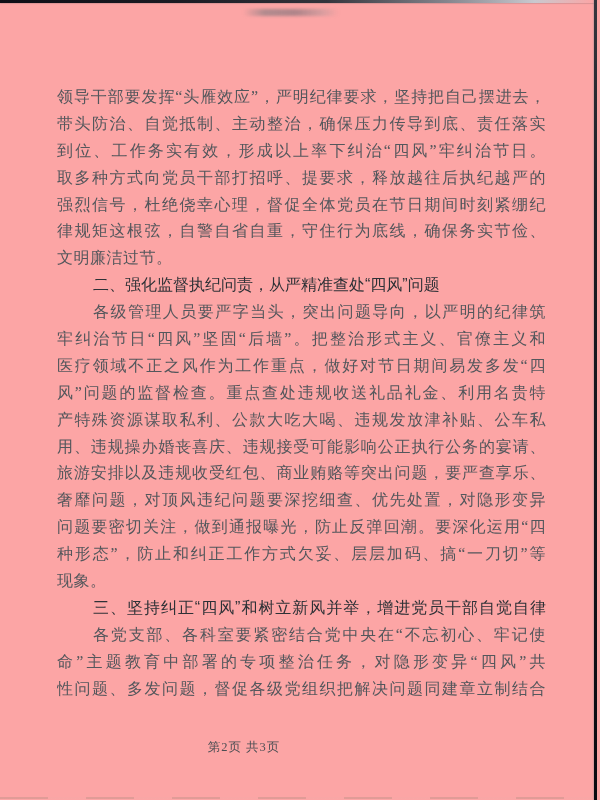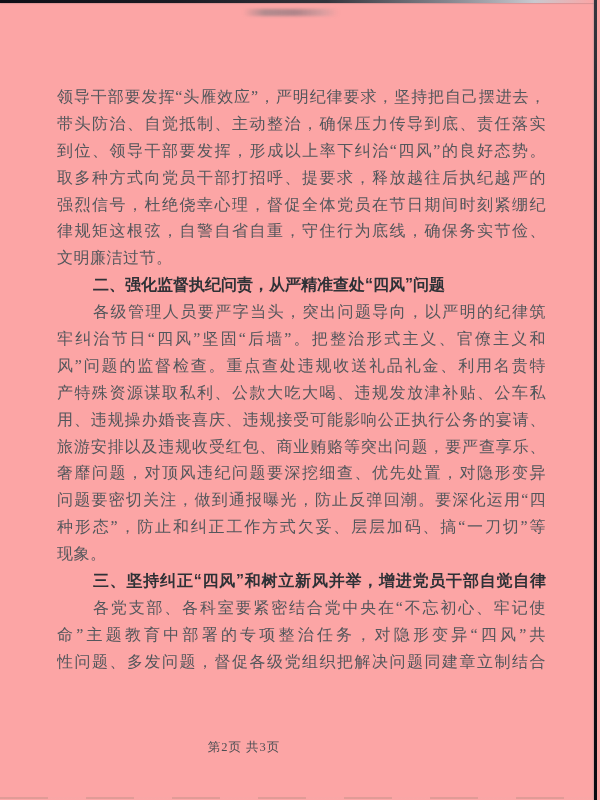--- a/index.html
+++ b/index.html
@@ -37,21 +37,21 @@
   .ln{
     height:26.9px;line-height:26.9px;font-size:16px;
     color:#54575c;overflow:hidden;
     letter-spacing:0.5px;
   }
   .j{text-align:justify;text-align-last:justify;}
   .end{text-align:left;}
   .ind{text-indent:36px;}
   .h{
     font-family:"Liberation Sans","DejaVu Sans",sans-serif;
-    font-weight:700;color:#2e3136;letter-spacing:0;
+    font-weight:400;color:#2e3136;letter-spacing:0;
   }
   .h2{font-size:16px;}
   .h3{font-size:16px;}
   .footer{
     position:absolute;top:737px;left:0;width:488px;height:20px;line-height:20px;
     text-align:center;font-size:12.5px;color:#4b4e53;letter-spacing:1px;
   }
 </style>
 </head>
 <body>
@@ -59,28 +59,29 @@
 <div class="page">
 
   <div class="scan-top"></div>
   <div class="scan-right"></div>
   <div class="scan-bottom"></div>
   <div class="smudge"></div>
 
   <div class="doc">
     <div class="ln j">领导干部要发挥“头雁效应”，严明纪律要求，坚持把自己摆进去，</div>
     <div class="ln j">带头防治、自觉抵制、主动整治，确保压力传导到底、责任落实</div>
-    <div class="ln j">到位、领导干部要发挥，形成以上率下纠治“四风”的良好态势。</div>
+    <div class="ln j">到位、工作务实有效，形成以上率下纠治“四风”牢纠治节日。</div>
     <div class="ln j">取多种方式向党员干部打招呼、提要求，释放越往后执纪越严的</div>
     <div class="ln j">强烈信号，杜绝侥幸心理，督促全体党员在节日期间时刻紧绷纪</div>
     <div class="ln j">律规矩这根弦，自警自省自重，守住行为底线，确保务实节俭、</div>
     <div class="ln end">文明廉洁过节。</div>
     <div class="ln h h2 ind end">二、强化监督执纪问责，从严精准查处“四风”问题</div>
     <div class="ln j ind">各级管理人员要严字当头，突出问题导向，以严明的纪律筑</div>
     <div class="ln j">牢纠治节日“四风”坚固“后墙”。把整治形式主义、官僚主义和</div>
+    <div class="ln j">医疗领域不正之风作为工作重点，做好对节日期间易发多发“四</div>
     <div class="ln j">风”问题的监督检查。重点查处违规收送礼品礼金、利用名贵特</div>
     <div class="ln j">产特殊资源谋取私利、公款大吃大喝、违规发放津补贴、公车私</div>
     <div class="ln j">用、违规操办婚丧喜庆、违规接受可能影响公正执行公务的宴请、</div>
     <div class="ln j">旅游安排以及违规收受红包、商业贿赂等突出问题，要严查享乐、</div>
     <div class="ln j">奢靡问题，对顶风违纪问题要深挖细查、优先处置，对隐形变异</div>
     <div class="ln j">问题要密切关注，做到通报曝光，防止反弹回潮。要深化运用“四</div>
     <div class="ln j">种形态”，防止和纠正工作方式欠妥、层层加码、搞“一刀切”等</div>
     <div class="ln end">现象。</div>
     <div class="ln h h3 ind j">三、坚持纠正“四风”和树立新风并举，增进党员干部自觉自律</div>
     <div class="ln j ind">各党支部、各科室要紧密结合党中央在“不忘初心、牢记使</div>

